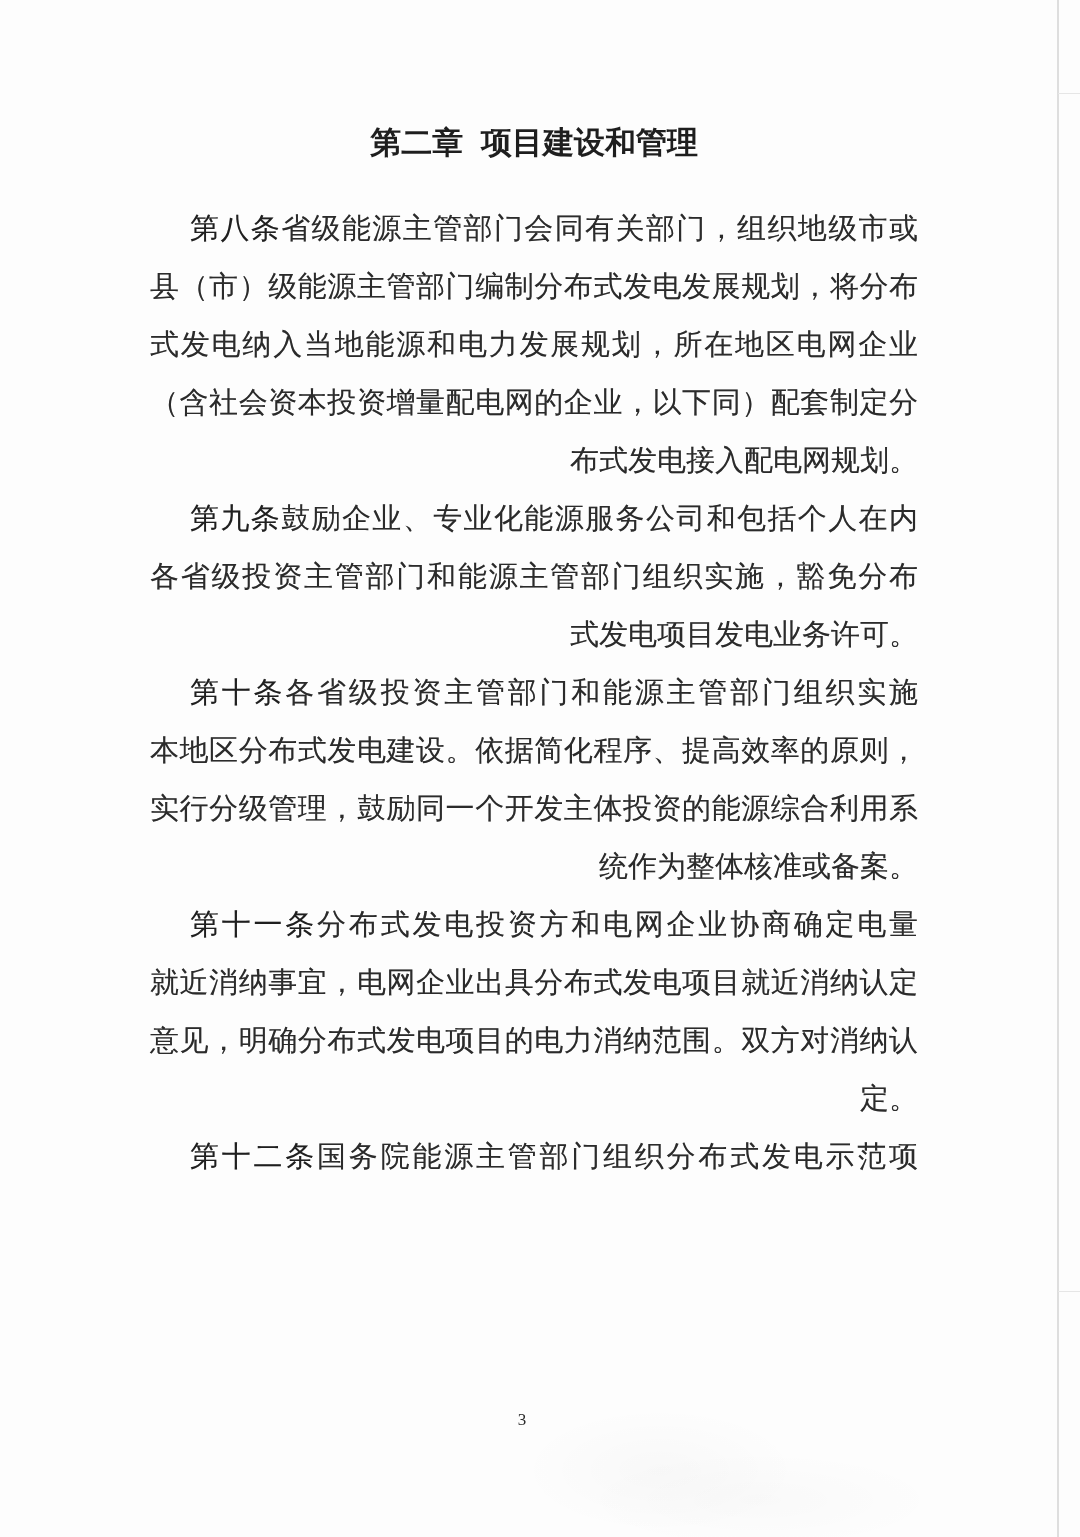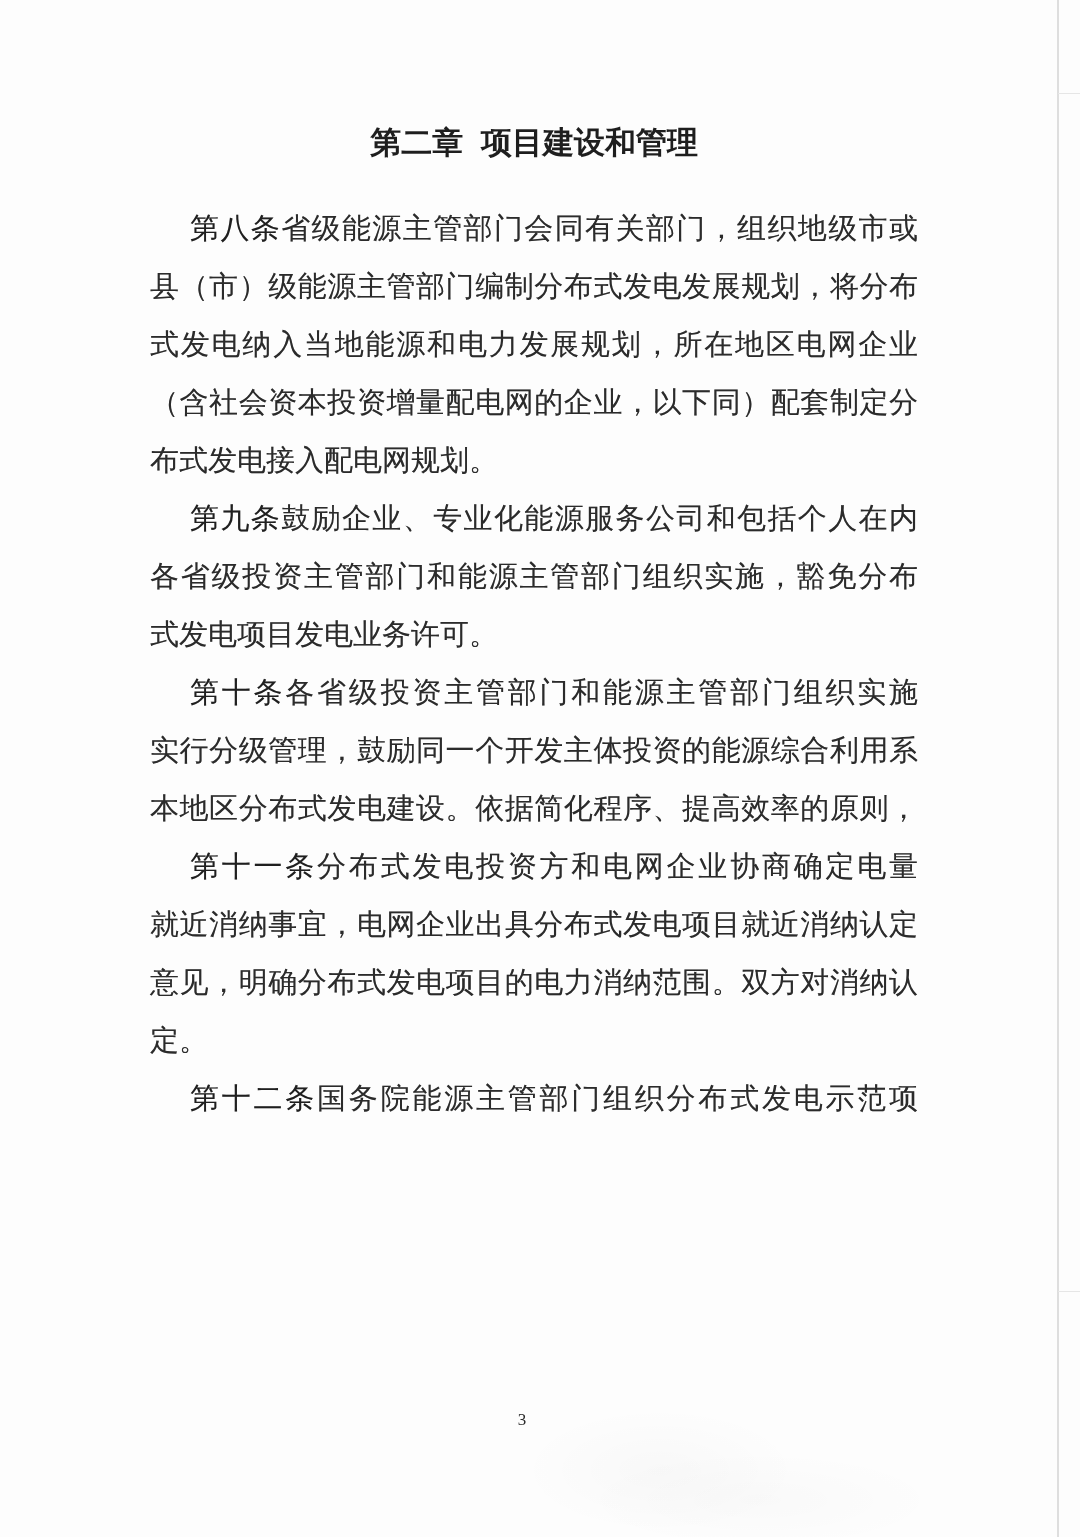--- a/index.html
+++ b/index.html
@@ -32,20 +32,21 @@
     word-spacing: 10px;
     color: #1e1e1e;
   }
   p.line {
     margin: 0;
     font-size: 29px;
     line-height: 58px;
     color: #2b2b2b;
     white-space: normal;
     text-shadow: 0 0 0.6px rgba(40,40,40,0.35);
+    text-align: right;
   }
   p.jl { text-align: justify; text-align-last: justify; }
   p.first { text-indent: 40px; }
   .label { font-weight: normal; color: #1f1f1f; }
   .pagenum-wrap {
     position: absolute;
     left: 0; top: 1406px;
     width: 1044px;
     text-align: center;
   }
@@ -77,22 +78,23 @@
     <p class="line jl">县（市）级能源主管部门编制分布式发电发展规划，将分布</p>
     <p class="line jl">式发电纳入当地能源和电力发展规划，所在地区电网企业</p>
     <p class="line jl">（含社会资本投资增量配电网的企业，以下同）配套制定分</p>
     <p class="line">布式发电接入配电网规划。</p>
 
     <p class="line jl first"><span class="label">第九条</span><span>鼓励企业、专业化能源服务公司和包括个人在内</span></p>
     <p class="line jl">各省级投资主管部门和能源主管部门组织实施，豁免分布</p>
     <p class="line">式发电项目发电业务许可。</p>
 
     <p class="line jl first"><span class="label">第十条</span><span>各省级投资主管部门和能源主管部门组织实施</span></p>
+    <p class="line jl">本地区分布式发电建设。依据简化程序、提高效率的原则，</p>
     <p class="line jl">实行分级管理，鼓励同一个开发主体投资的能源综合利用系</p>
-    <p class="line jl">本地区分布式发电建设。依据简化程序、提高效率的原则，</p>
+    <p class="line">统作为整体核准或备案。</p>
 
     <p class="line jl first"><span class="label">第十一条</span><span>分布式发电投资方和电网企业协商确定电量</span></p>
     <p class="line jl">就近消纳事宜，电网企业出具分布式发电项目就近消纳认定</p>
     <p class="line jl">意见，明确分布式发电项目的电力消纳范围。双方对消纳认</p>
     <p class="line">定。</p>
 
     <p class="line jl first"><span class="label">第十二条</span><span>国务院能源主管部门组织分布式发电示范项</span></p>
 
   </div>
 

